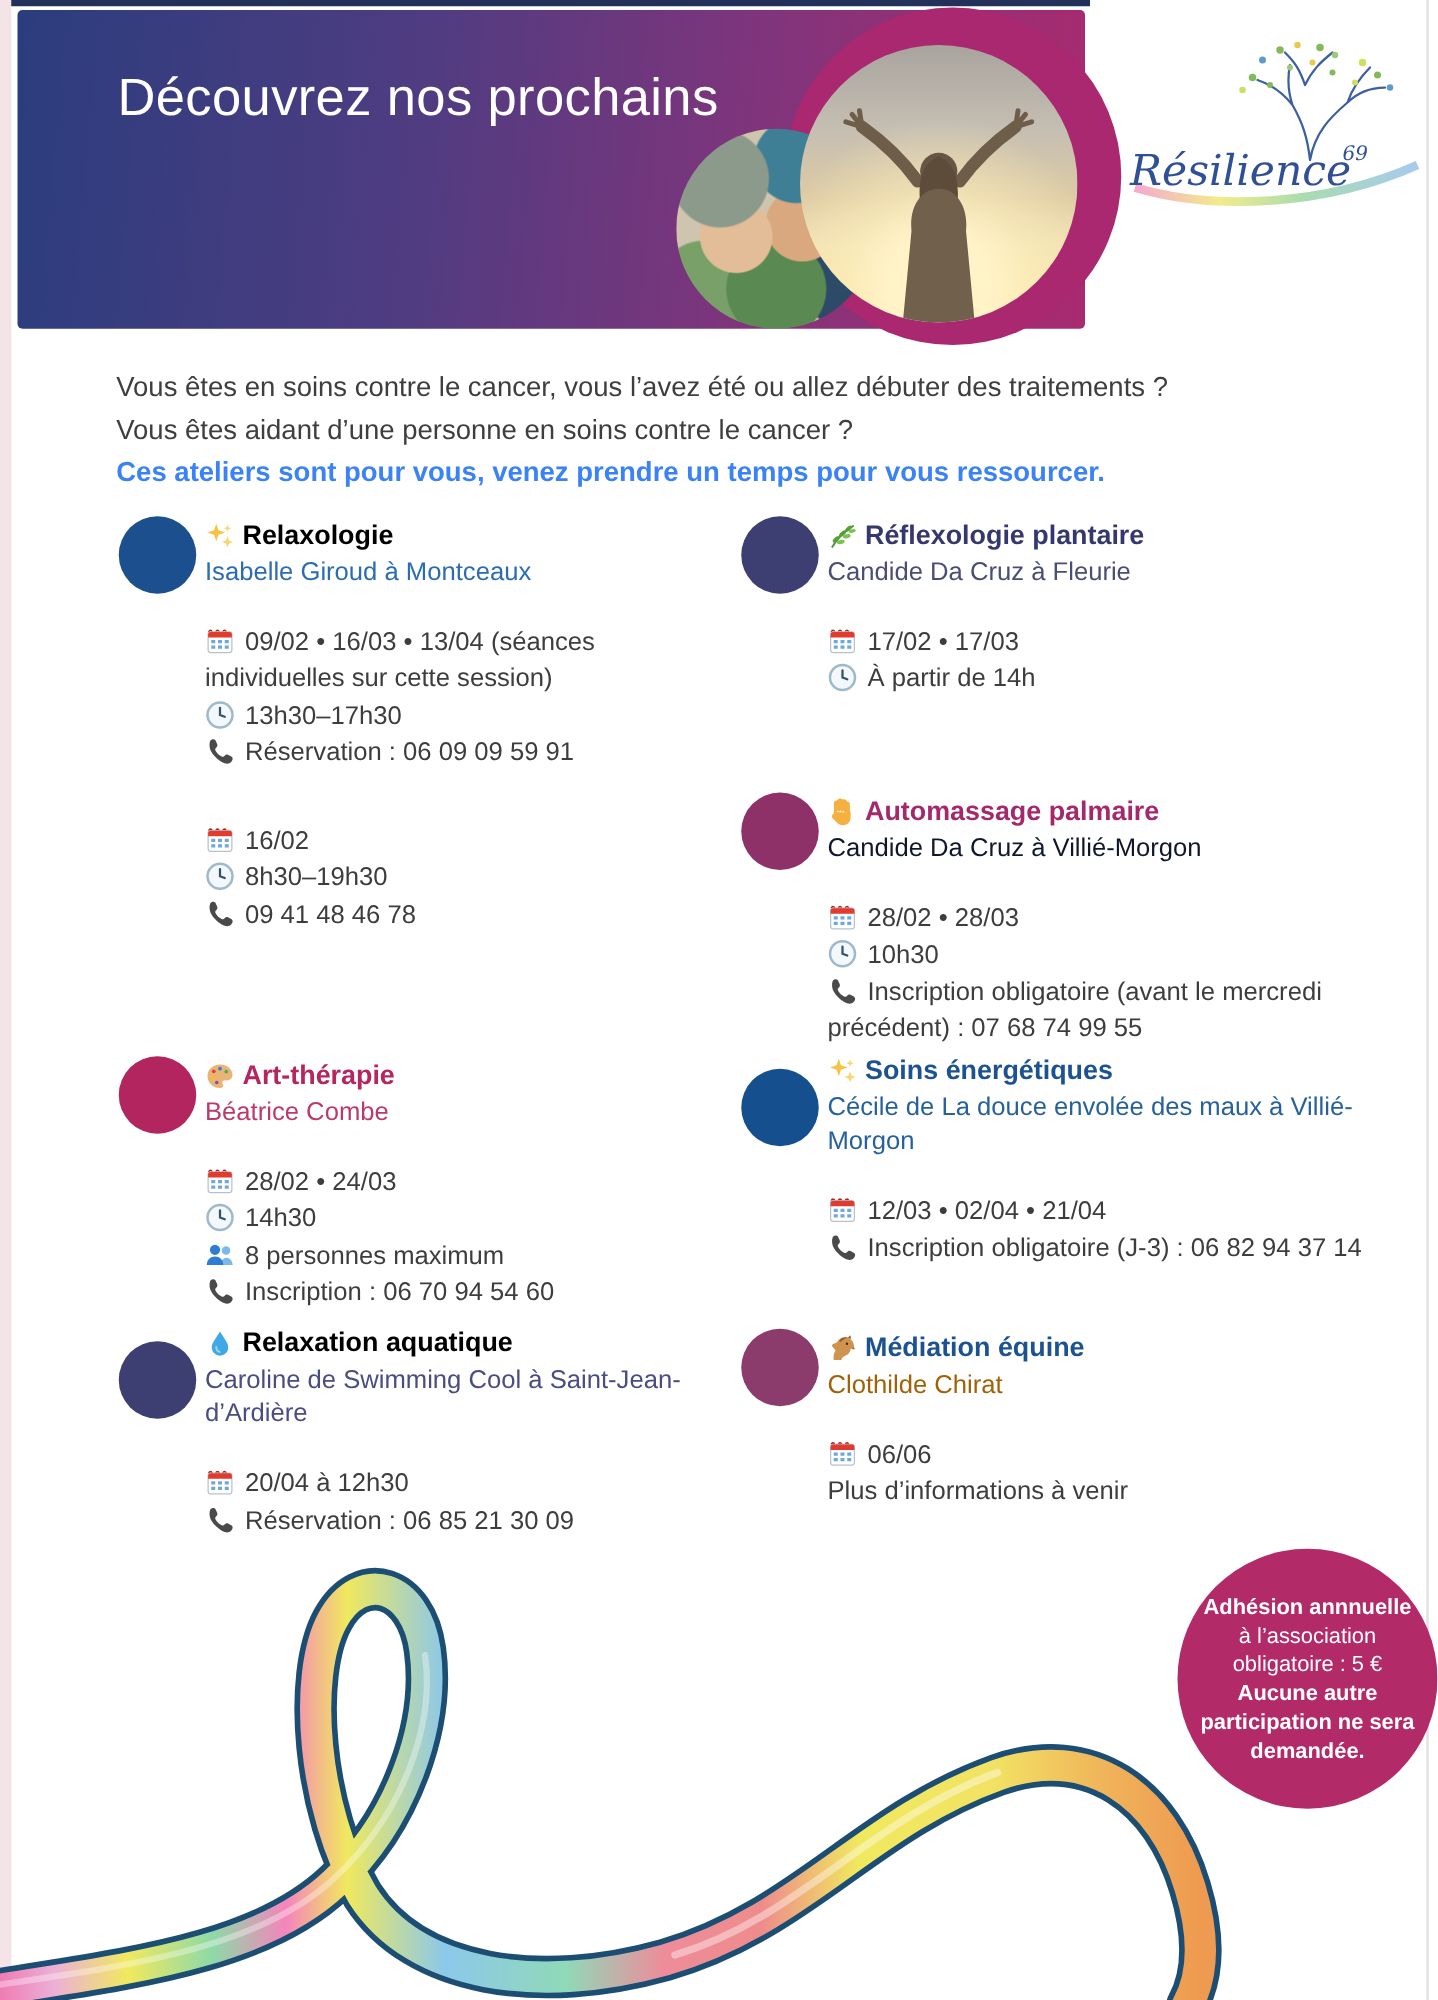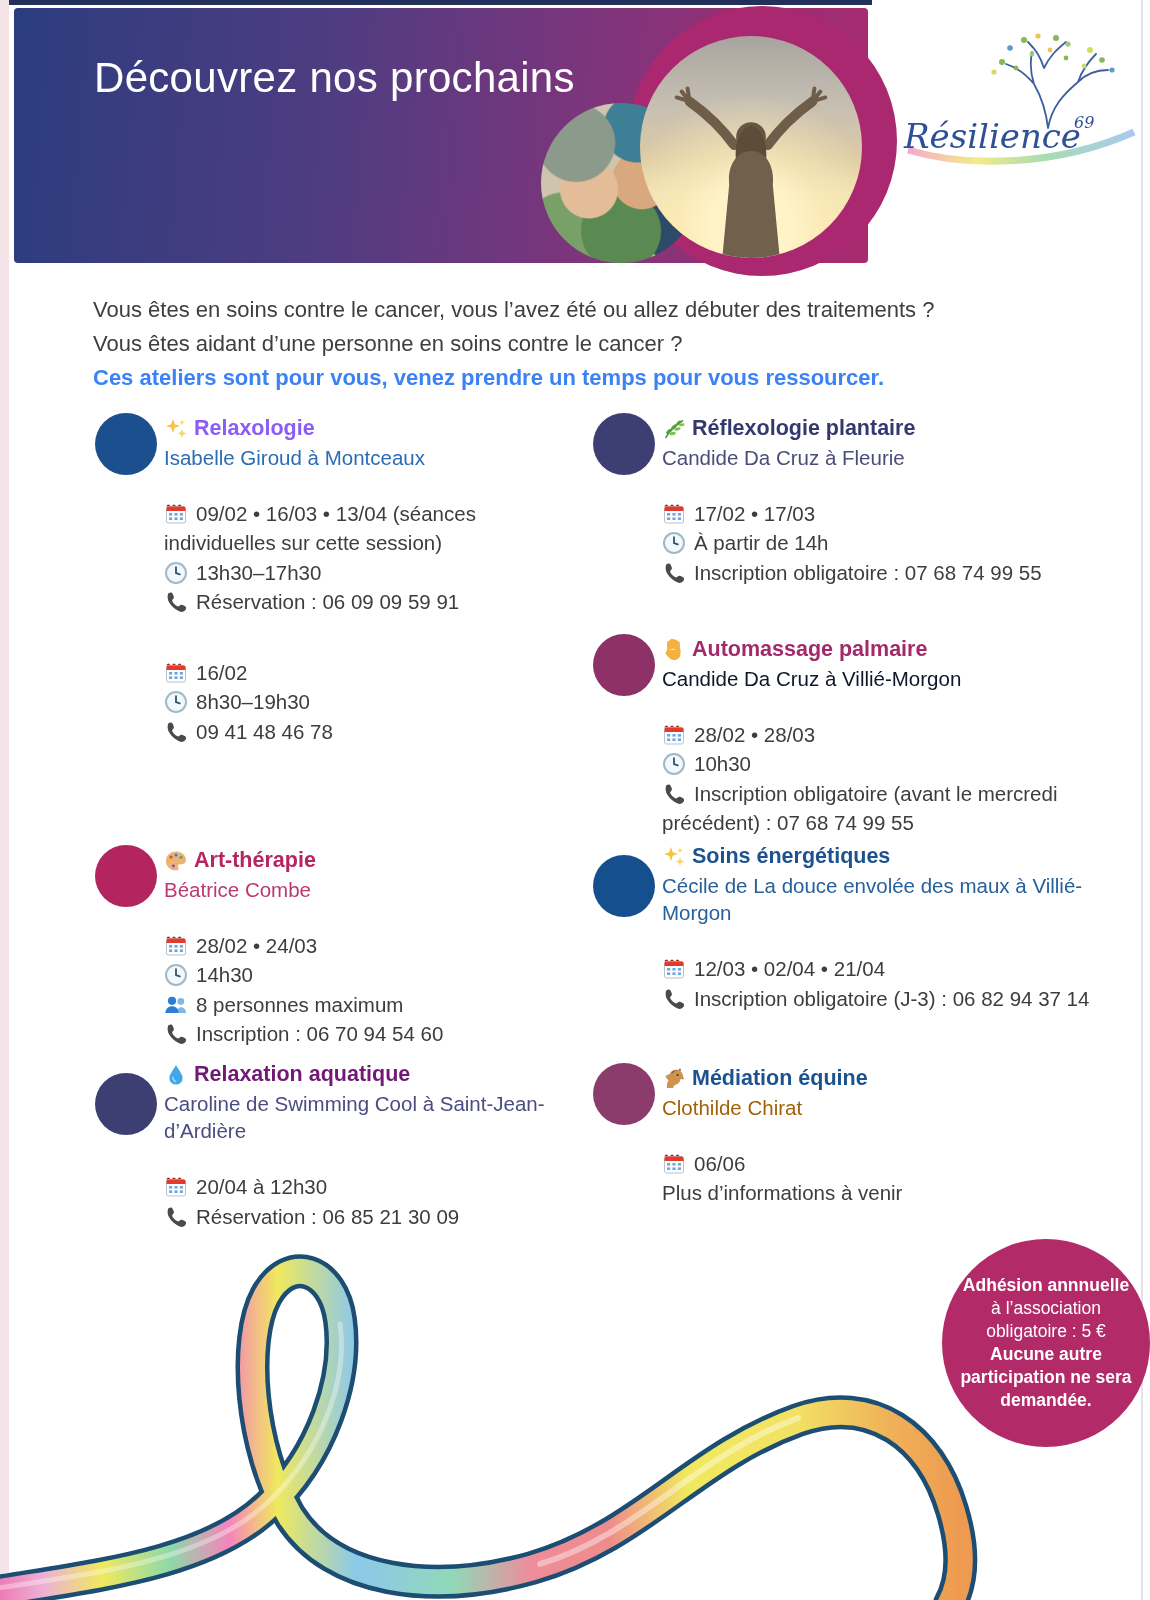--- a/index.html
+++ b/index.html
@@ -236,21 +236,21 @@
 </div>
 
 <div class="card" style="left:95px;top:413px">
   <div class="head">
     <span class="circle" style="background: rgb(27, 79, 141);"></span>
     <div class="head-text">
       <div class="title-row">
         <svg class="ic title-ic">
             <use href="#i-sparkles"></use>
           </svg>
-        <span style="color: #8b5cf6;">Relaxologie</span>
+        <span style="color: #000000;">Relaxologie</span>
       </div>
       <div class="sub" style="color: rgb(43, 108, 179);">Isabelle Giroud à Montceaux</div>
     </div>
   </div>
   <div class="details">
     <div><svg class="ic">
           <use href="#i-cal"></use>
         </svg><span>09/02 • 16/03 • 13/04 (séances individuelles sur cette session)</span></div>
     <div><svg class="ic">
           <use href="#i-clock"></use>
@@ -274,23 +274,20 @@
       <div class="sub" style="color: rgb(74, 77, 117);">Candide Da Cruz  à Fleurie</div>
     </div>
   </div>
   <div class="details">
     <div><svg class="ic">
           <use href="#i-cal"></use>
         </svg><span>17/02 • 17/03</span></div>
     <div><svg class="ic">
           <use href="#i-clock"></use>
         </svg><span>À partir de 14h</span></div>
-    <div><svg class="ic">
-          <use href="#i-phone"></use>
-        </svg><span>Inscription obligatoire : 07 68 74 99 55</span></div>
   </div>
 </div>
 
 <div class="card" style="left:95px;top:634px">
   <div class="details">
     <div><svg class="ic">
           <use href="#i-cal"></use>
         </svg><span>16/02</span></div>
     <div><svg class="ic">
           <use href="#i-clock"></use>
@@ -380,21 +377,21 @@
 </div>
 
 <div class="card" style="left:95px;top:1063px">
   <div class="head">
     <span class="circle" style="background: rgb(61, 62, 114);"></span>
     <div class="head-text">
       <div class="title-row">
         <svg class="ic title-ic">
             <use href="#i-drop"></use>
           </svg>
-        <span style="color: #701a75;">Relaxation aquatique</span>
+        <span style="color: #000000;">Relaxation aquatique</span>
       </div>
       <div class="sub" style="color: rgb(74, 76, 130);">Caroline de Swimming Cool à Saint-Jean-d’Ardière</div>
     </div>
   </div>
   <div class="details" style="margin-top:28px">
     <div><svg class="ic">
           <use href="#i-cal"></use>
         </svg><span>20/04 à 12h30</span></div>
     <div><svg class="ic">
           <use href="#i-phone"></use>

